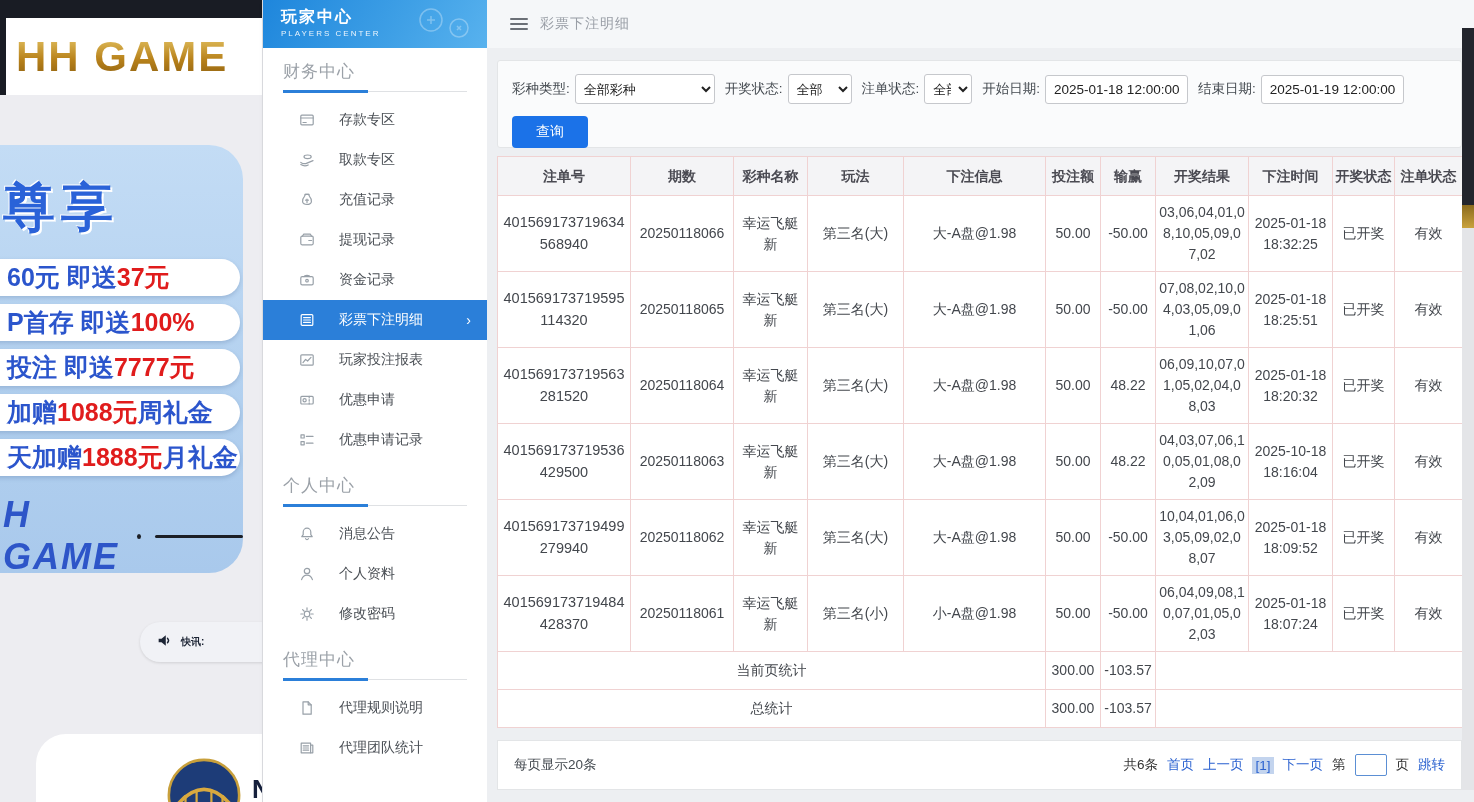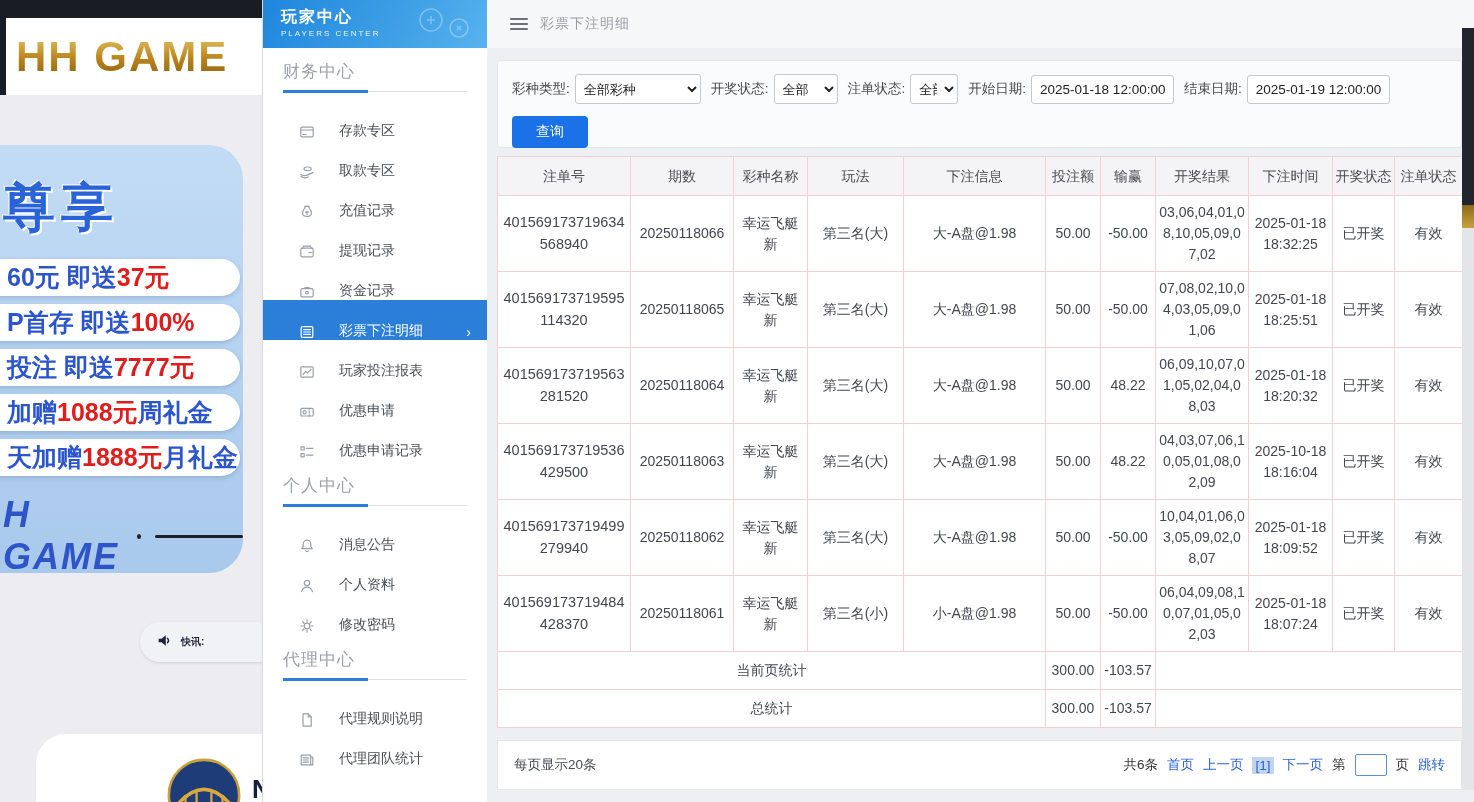--- a/index.html
+++ b/index.html
@@ -41,21 +41,21 @@
     color:#fff; padding:7px 0 0 18px; position:relative; overflow:hidden; }
   .sb-title { font-size:16px; font-weight:bold; letter-spacing:2px; }
   .sb-sub { font-size:8px; letter-spacing:2px; opacity:.9; margin-top:1px; }
   .sb-deco { position:absolute; right:10px; top:4px; opacity:.3; }
   .sb-body { padding-top:12px; }
   .sec-label { font-size:17px; color:#9ba1a8; margin:14px 20px 6px 20px; letter-spacing:1px; }
   .sec-label:first-child { margin-top:0; }
   .sec-line { margin:0 20px 8px 20px; height:3px; position:relative; }
   .sec-line .gray { position:absolute; left:0; right:0; bottom:0; height:1px; background:#dfe1e4; }
   .sec-line .blue { position:absolute; left:0; bottom:-1px; height:3px; width:85px; background:#2b7fd9; }
-  .sb-item { height:40px; display:flex; align-items:flex-end; padding-left:36px; color:#4a4f55; font-size:14px; cursor:pointer; position:relative; }
+  .sb-item { height:40px; display:flex; align-items:center; padding-left:36px; color:#4a4f55; font-size:14px; cursor:pointer; position:relative; }
   .sb-item .ic { width:16px; height:16px; color:#98a0a8; display:inline-flex; margin-right:24px; flex:0 0 16px; }
   .sb-item.active { background:#2b7fd9; color:#ffffff; }
   .sb-item.active .ic { color:#ffffff; }
   .sb-item .chev { display:none; }
   .sb-item.active .chev { display:block; position:absolute; right:16px; font-size:14px; color:#fff; }
 
   
   .main { position:absolute; left:487px; top:0; width:987px; height:802px; background:#edeff2; }
   .m-header { position:absolute; left:0; top:0; width:987px; height:48px; background:#f5f7f9; display:flex; align-items:center; }
   .hamburger { width:18px; margin-left:23px; cursor:pointer; }
@@ -71,21 +71,21 @@
     font-family:"Liberation Sans",sans-serif; padding:0 4px; }
   .f-input { height:29px; border:1px solid #c6c8cc; border-radius:3px; background:#fff; font-size:13.5px; color:#222;
     font-family:"Liberation Sans",sans-serif; padding:0 8px; width:143px; }
   .btn-query { margin-top:12px; background:#1b72e8; color:#fff; border:none; border-radius:4px; font-size:14px;
     padding:7px 24px; cursor:pointer; font-family:"Liberation Sans",sans-serif; }
 
   .bet-table { position:absolute; left:10px; top:156px; width:965px; border-collapse:collapse; table-layout:fixed;
     background:#fff; border:1px solid #d9d9d9; }
   .bet-table th, .bet-table td { border:1px solid #f0d2d2; text-align:center; vertical-align:middle;
     font-size:14px; color:#43474d; word-break:break-all; padding:2px 3px; line-height:1.5; }
-  .bet-table thead th { background:#f4f4f6; font-weight:normal; color:#4a4a52; height:39px; padding:0 1px; }
+  .bet-table thead th { background:#f4f4f6; font-weight:bold; color:#4a4a52; height:39px; padding:0 1px; }
   .bet-table tbody tr.data-row { height:76px;margin-left:7px; }
   .bet-table tbody tr.sum-row { height:38px; }
   .bet-table td.c-orderid { font-size:14.5px; }
 
   .pager-card { position:absolute; left:10px; top:740px; width:965px; height:50px; background:#fff;
     border:1px solid #e3e5e7; display:flex; align-items:center; justify-content:space-between; padding:0 16px; }
   .pager-left { font-size:13.5px; color:#444a50; }
   .pager-right { display:flex; align-items:center; font-size:13.5px; color:#333; }
   .pager-right > * { margin-left:9px; white-space:nowrap; }
   .pg-link { color:#2b62d0; cursor:pointer; }
@@ -338,21 +338,21 @@
           <div></div>
           <div></div>
           <div></div>
         </div>
       <span class="m-title">彩票下注明细</span>
     </div>
 
     <div class="filter-card">
       <div class="f-row">
         <span class="f-label">彩种类型:</span>
-        <select class="f-select" style="width:126px">
+        <select class="f-select" style="width:140px">
           <option>全部彩种</option>
         </select>
         <span class="f-label">开奖状态:</span>
         <select class="f-select" style="width:64px">
           <option>全部</option>
         </select>
         <span class="f-label">注单状态:</span>
         <select class="f-select" style="width:48px">
           <option>全部</option>
         </select>

